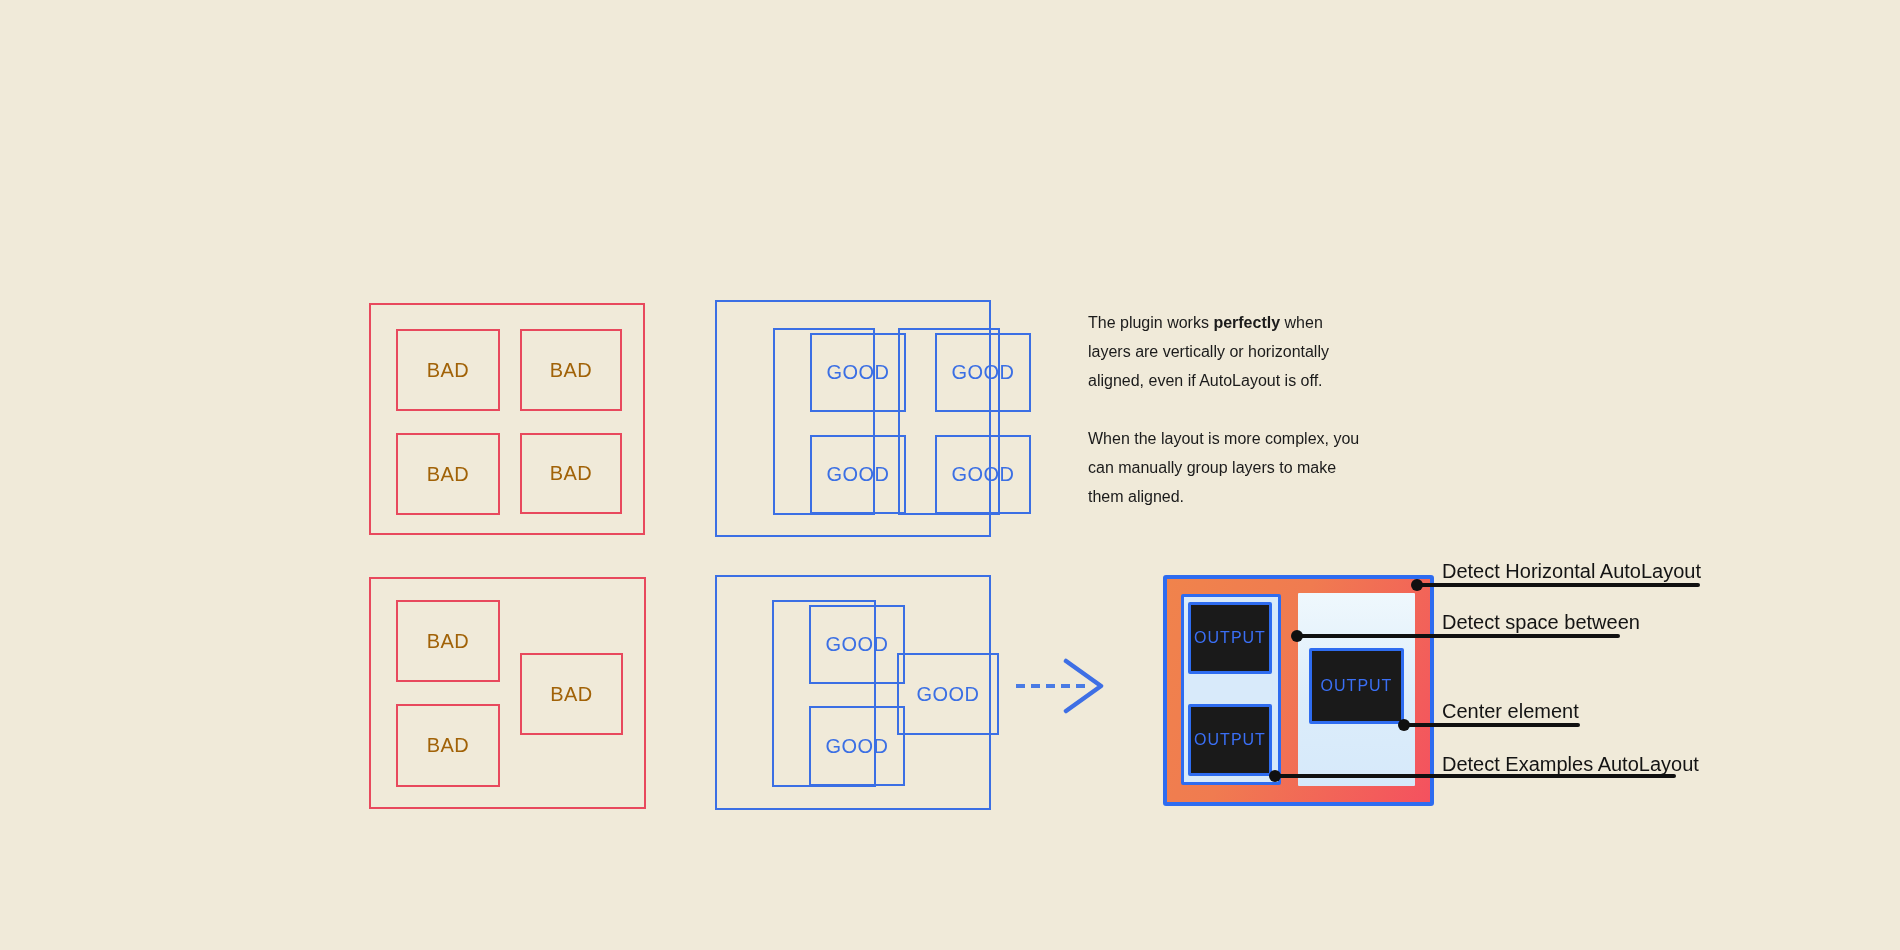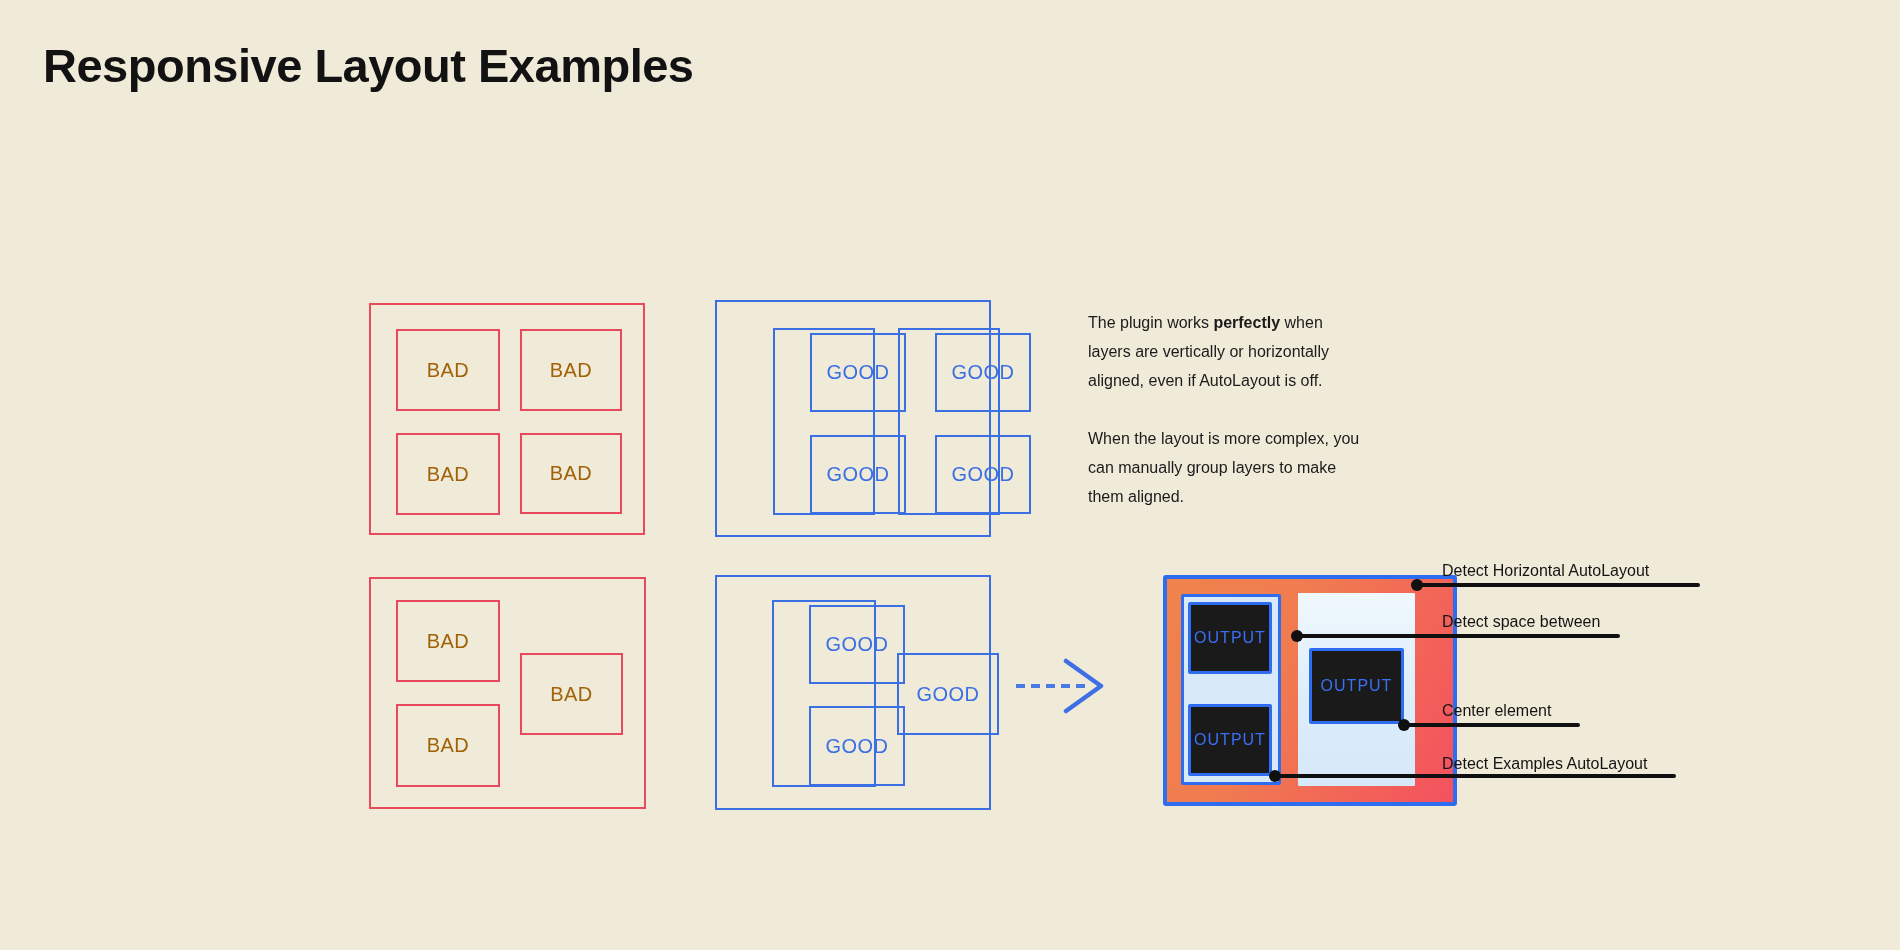--- a/index.html
+++ b/index.html
@@ -19,42 +19,41 @@
 
   
   .desc{position:absolute;left:1088px;top:308px;width:480px;font-size:16px;line-height:29px;color:#1B1B1B;}
   .desc .para{margin:0 0 29px 0;}
   .desc strong{font-weight:700;}
 
   
   .arrow{position:absolute;left:1014px;top:658px;}
 
   
-  .frame{position:absolute;left:1163px;top:575px;width:294px;height:231px;box-sizing:border-box;
+  .frame{position:absolute;left:1163px;top:575px;width:271px;height:231px;box-sizing:border-box;
          border:4px solid #2E6CF0;border-radius:3px;
          background:linear-gradient(115deg,#F0834C 0%,#F07B50 40%,#F4515F 100%);}
   .vwrap{position:absolute;left:14px;top:15px;width:100px;height:191px;box-sizing:border-box;
          border:3px solid #2E6CF0;border-radius:2px;background:#D8EAFA;}
   .panel{position:absolute;left:131px;top:14px;width:117px;height:193px;border-radius:1px;
          background:linear-gradient(180deg,#EFF8FD 0%,#DCEDFA 55%,#D6E9FA 100%);}
   .outbox{position:absolute;box-sizing:border-box;border:3px solid #2E6CF0;border-radius:2px;
           background:#1A1A1A;display:flex;align-items:center;justify-content:center;
           color:#3A6FF5;font-size:16px;letter-spacing:1px;}
 
   
-  .ann-label{position:absolute;font-size:16px;line-height:24px;color:#141414;white-space:nowrap;}
+  .ann-label{position:absolute;font-size:20px;line-height:24px;color:#141414;white-space:nowrap;}
   .ann-line{position:absolute;height:4px;background:#101010;border-radius:2px;}
   .ann-dot{position:absolute;width:12px;height:12px;border-radius:50%;background:#101010;}
 </style>
 </head>
 <body>
 
 <div class="canvas">
 
-  <h1 class="title">Responsive Layout Examples</h1>
 
   <div class="group red" style="left:369px;top:303px;width:272px;height:228px">
     <div class="cell red" style="left:25px;top:24px;width:100px;height:78px">BAD</div>
     <div class="cell red" style="left:149px;top:24px;width:98px;height:78px">BAD</div>
     <div class="cell red" style="left:25px;top:128px;width:100px;height:78px">BAD</div>
     <div class="cell red" style="left:149px;top:128px;width:98px;height:77px">BAD</div>
   </div>
 
   <div class="group blue" style="left:683px;top:300px;width:272px;height:233px">
     <div class="wrap blue" style="left:24px;top:26px;width:98px;height:183px">

